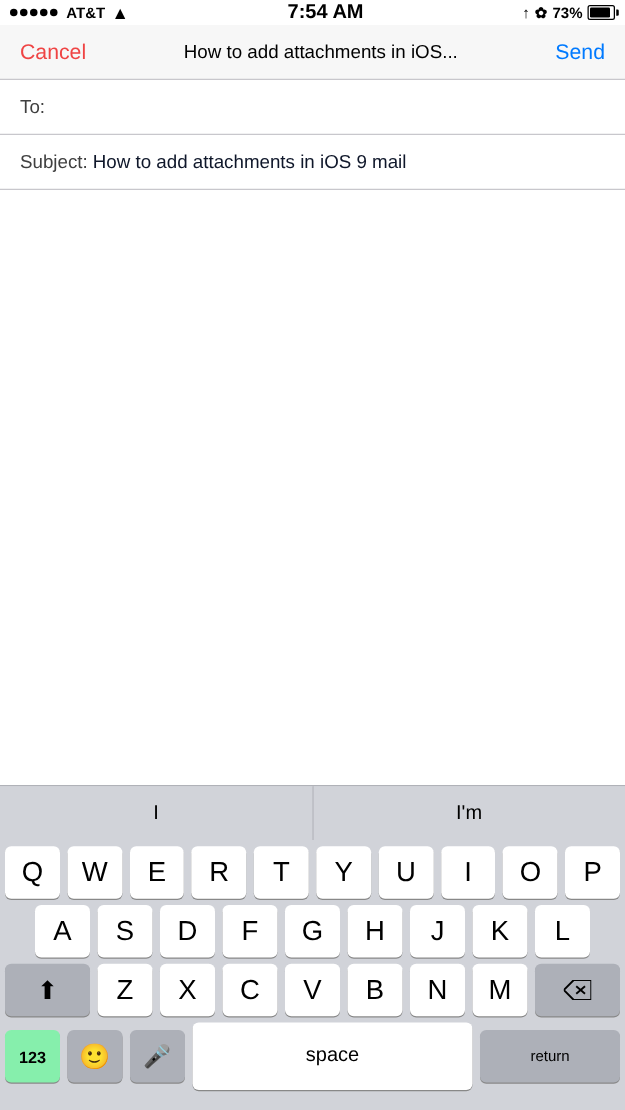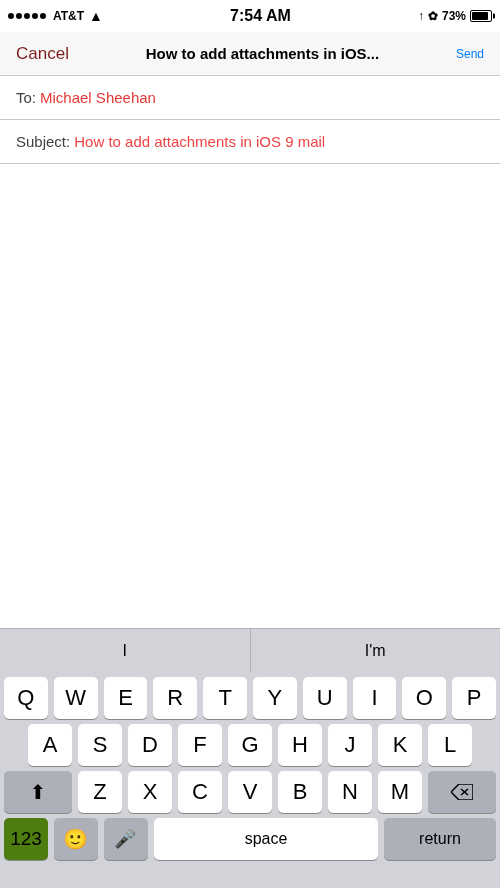--- a/index.html
+++ b/index.html
@@ -12,21 +12,21 @@
       overflow: hidden;
     }
 
     
     #status-bar {
       height: 20px;
       background: #fff;
       display: flex;
       align-items: center;
       justify-content: space-between;
-      padding: 16px 8px;
+      padding: 4px 8px;
       font-size: 12px;
       font-weight: 600;
     }
     .status-left { display: flex; align-items: center; gap: 3px; }
     .status-dots { display: flex; gap: 2px; }
     .status-dot {
       width: 6px; height: 6px;
       border-radius: 50%;
       background: #000;
     }
@@ -66,38 +66,38 @@
     #nav-bar {
       height: 44px;
       background: #f7f7f7;
       border-bottom: 1px solid #c8c7cc;
       display: flex;
       align-items: center;
       justify-content: space-between;
       padding: 0 16px;
     }
     .nav-cancel {
-      color: #7f1d1d;
+      color: #ef4444;
       font-size: 17px;
       font-weight: 400;
     }
     .nav-title {
       font-size: 15px;
-      font-weight: 700;
+      font-weight: 400;
       color: #000;
       flex: 1;
       text-align: center;
       margin: 0 8px;
       overflow: hidden;
       text-overflow: ellipsis;
       white-space: nowrap;
     }
     .nav-send {
       color: #007aff;
-      font-size: 12px;
+      font-size: 17px;
       font-weight: 400;
     }
 
     
     #compose-area {
       background: #fff;
     }
     .compose-field {
       display: flex;
       align-items: center;
@@ -109,21 +109,21 @@
       color: #404040;
       font-size: 15px;
       margin-right: 4px;
       flex-shrink: 0;
     }
     .field-value-red {
       color: #e53935;
       font-size: 15px;
     }
     .field-value-black {
-      color: #ef4444;
+      color: #0f172a;
       font-size: 15px;
     }
 
     
     #email-body {
       min-height: 200px;
       padding: 10px 16px;
       background: #fff;
     }
 
@@ -190,58 +190,58 @@
       max-width: none;
     }
     .key-space {
       background: #fff;
       flex: 4;
       max-width: none;
       font-size: 16px;
     }
     .key-return {
       background: #adb0b8;
-      font-size: 16px;
+      font-size: 12px;
       flex: 2;
       max-width: none;
     }
     .key-shift {
       background: #adb0b8;
       flex: 1.5;
       max-width: none;
       font-size: 20px;
     }
     .key-delete {
       background: #adb0b8;
       flex: 1.5;
       max-width: none;
     }
     .key-numbers {
-      background: #4d7c0f;
-      font-size: 19px;
-      font-weight: 400;
+      background: #86efac;
+      font-size: 13px;
+      font-weight: 700;
     }
     .key-emoji {
       background: #adb0b8;
       font-size: 20px;
     }
     .key-mic {
       background: #adb0b8;
       font-size: 18px;
     }
     .bottom-row {
       display: flex;
       padding: 5px 4px 8px;
       gap: 6px;
       align-items: center;
     }
     .bottom-row .key-numbers { min-width: 0; flex: 1; max-width: 44px; height: 42px; border-radius: 5px; display: flex; align-items: center; justify-content: center; box-shadow: 0 1px 0 #888; }
     .bottom-row .key-emoji { min-width: 0; flex: 1; max-width: 44px; height: 42px; border-radius: 5px; display: flex; align-items: center; justify-content: center; box-shadow: 0 1px 0 #888; }
     .bottom-row .key-mic { min-width: 0; flex: 1; max-width: 44px; height: 42px; border-radius: 5px; display: flex; align-items: center; justify-content: center; box-shadow: 0 1px 0 #888; }
-    .bottom-row .key-space { height: 42px; border-radius: 5px; display: flex; align-items: center; justify-content: center; box-shadow: 0 1px 0 #888; }
+    .bottom-row .key-space { height: 54px; border-radius: 5px; display: flex; align-items: center; justify-content: center; box-shadow: 0 1px 0 #888; }
     .bottom-row .key-return { height: 42px; border-radius: 5px; display: flex; align-items: center; justify-content: center; box-shadow: 0 1px 0 #888; }
   </style>
 </head>
 <body>
 
 <div id="status-bar">
   <div class="status-left">
     <div class="status-dots">
       <div class="status-dot"></div>
       <div class="status-dot"></div>
@@ -267,21 +267,20 @@
 
 <div id="nav-bar">
   <span class="nav-cancel">Cancel</span>
   <span class="nav-title">How to add attachments in iOS...</span>
   <span class="nav-send">Send</span>
 </div>
 
 <div id="compose-area">
   <div class="compose-field">
     <span class="field-label">To:</span>
-    <span class="field-value-red">Michael Sheehan</span>
   </div>
   <div class="compose-field">
     <span class="field-label">Subject:</span>
     <span class="field-value-black">How to add attachments in iOS 9 mail</span>
   </div>
 </div>
 
 <div id="email-body"></div>
 
 <div id="predictive-bar">

